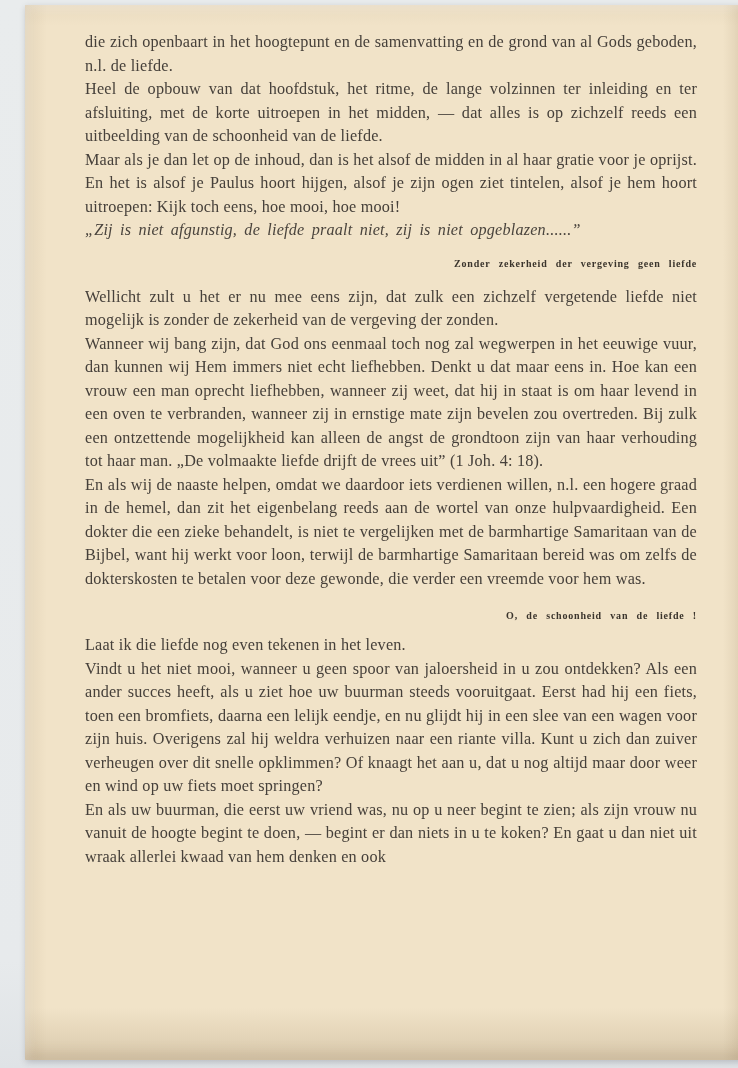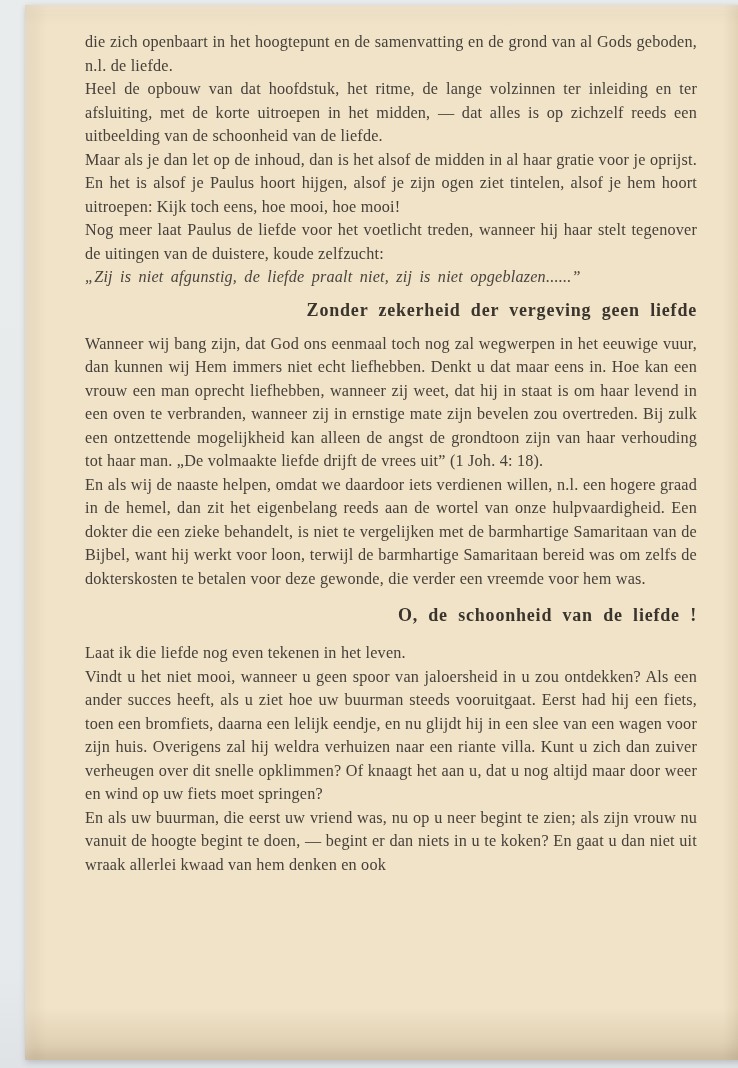--- a/index.html
+++ b/index.html
@@ -46,51 +46,51 @@
     padding: 0;
   }
   p.quote {
     font-style: italic;
     word-spacing: 3px;
     color: #4a443d;
   }
   h2.heading {
     margin: 9px 0 11px 0;
     padding: 0;
-    font-size: 18px;
+    font-size: 10px;
     font-weight: bold;
     color: #3a342c;
     text-align: right;
     letter-spacing: 0.8px;
     word-spacing: 5px;
     line-height: 23px;
   }
   h2.heading-2 {
     margin-top: 13px;
-    margin-bottom: 15px;
+    margin-bottom: 7px;
   }
   p.pageno {
     text-align: left;
     color: #4a443d;
   }
 </style>
 </head>
 <body>
 
 <div class="paper">
   <div class="textblock">
 
     <p class="body">die zich openbaart in het hoogtepunt en de samenvatting en de grond van al Gods geboden, n.l. de liefde.</p>
     <p class="body">Heel de opbouw van dat hoofdstuk, het ritme, de lange volzinnen ter inleiding en ter afsluiting, met de korte uitroepen in het midden, — dat alles is op zichzelf reeds een uitbeelding van de schoonheid van de liefde.</p>
     <p class="body">Maar als je dan let op de inhoud, dan is het alsof de midden in al haar gratie voor je oprijst. En het is alsof je Paulus hoort hijgen, alsof je zijn ogen ziet tintelen, alsof je hem hoort uitroepen: Kijk toch eens, hoe mooi, hoe mooi!</p>
-    <p class="body">Nog meer laat Paulus de liefde voor het voetlicht treden, wanneer hij haar stelt tegenover de uitingen van de duistere, koude zelfzucht:</p>
     <p class="quote">„Zij is niet afgunstig, de liefde praalt niet, zij is niet opgeblazen......”</p>
 
     <h2 class="heading heading-1">Zonder zekerheid der vergeving geen liefde</h2>
 
+    <p class="body">Wellicht zult u het er nu mee eens zijn, dat zulk een zichzelf vergetende liefde niet mogelijk is zonder de zekerheid van de vergeving der zonden.</p>
     <p class="body">Wanneer wij bang zijn, dat God ons eenmaal toch nog zal wegwerpen in het eeuwige vuur, dan kunnen wij Hem immers niet echt liefhebben. Denkt u dat maar eens in. Hoe kan een vrouw een man oprecht liefhebben, wanneer zij weet, dat hij in staat is om haar levend in een oven te verbranden, wanneer zij in ernstige mate zijn bevelen zou overtreden. Bij zulk een ontzettende mogelijkheid kan alleen de angst de grondtoon zijn van haar verhouding tot haar man. „De volmaakte liefde drijft de vrees uit” (1 Joh. 4: 18).</p>
     <p class="body">En als wij de naaste helpen, omdat we daardoor iets verdienen willen, n.l. een hogere graad in de hemel, dan zit het eigenbelang reeds aan de wortel van onze hulpvaardigheid. Een dokter die een zieke behandelt, is niet te vergelijken met de barmhartige Samaritaan van de Bijbel, want hij werkt voor loon, terwijl de barmhartige Samaritaan bereid was om zelfs de dokterskosten te betalen voor deze gewonde, die verder een vreemde voor hem was.</p>
 
     <h2 class="heading heading-2">O, de schoonheid van de liefde !</h2>
 
     <p class="body">Laat ik die liefde nog even tekenen in het leven.</p>
     <p class="body">Vindt u het niet mooi, wanneer u geen spoor van jaloersheid in u zou ontdekken? Als een ander succes heeft, als u ziet hoe uw buurman steeds vooruitgaat. Eerst had hij een fiets, toen een bromfiets, daarna een lelijk eendje, en nu glijdt hij in een slee van een wagen voor zijn huis. Overigens zal hij weldra verhuizen naar een riante villa. Kunt u zich dan zuiver verheugen over dit snelle opklimmen? Of knaagt het aan u, dat u nog altijd maar door weer en wind op uw fiets moet springen?</p>
     <p class="body">En als uw buurman, die eerst uw vriend was, nu op u neer begint te zien; als zijn vrouw nu vanuit de hoogte begint te doen, — begint er dan niets in u te koken? En gaat u dan niet uit wraak allerlei kwaad van hem denken en ook</p>
 
 

